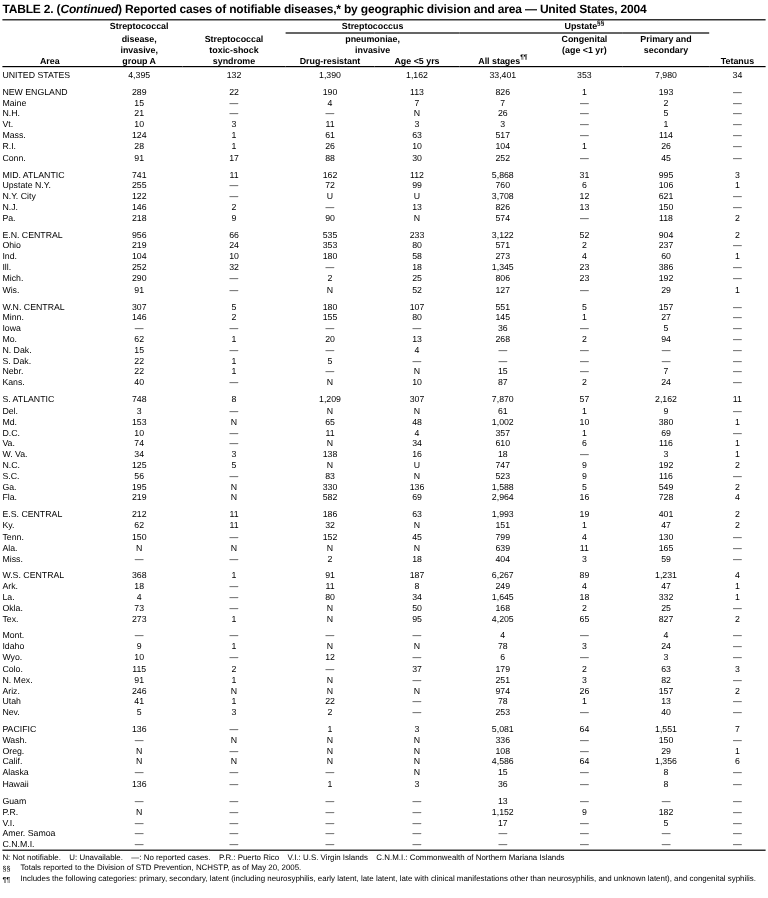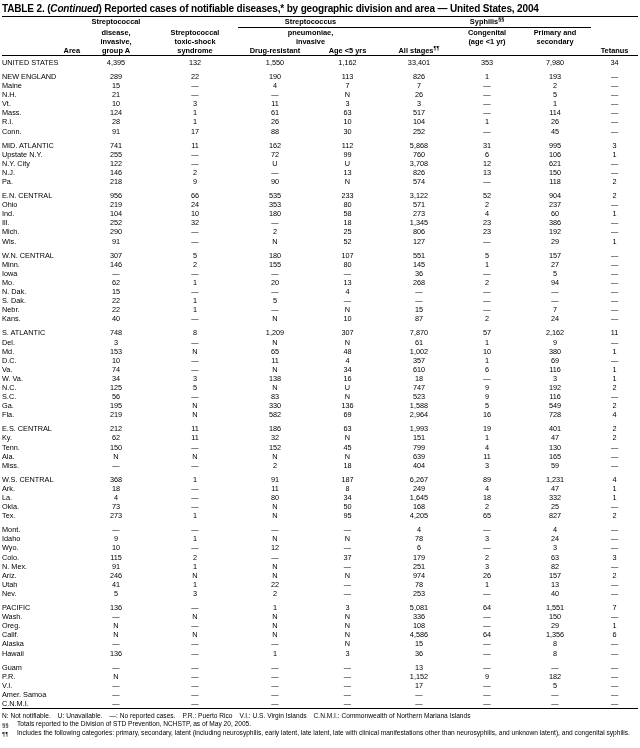--- a/index.html
+++ b/index.html
@@ -45,21 +45,21 @@
     vertical-align: bottom;
     line-height: 9.1px;
     white-space: nowrap;
   }
   th.hcell {
     font-weight: bold;
     font-size: 7.4px;
     line-height: 9.6px;
     vertical-align: bottom;
   }
-  th.hcell.left { text-align: right; padding-left: 1px; }
+  th.hcell.left { text-align: center; padding-left: 1px; }
   .sup {
     font-size: 5.4px;
     vertical-align: super;
     line-height: 0;
   }
   .spanline {
     border-bottom: 1px solid #000;
     height: 1px;
     font-size: 0;
     line-height: 0;
@@ -129,21 +129,21 @@
     </colgroup>
 
     <thead>
 
       <tr>
         <th class="hcell left"></th>
         <th class="hcell">Streptococcal</th>
         <th class="hcell"></th>
         <th class="hcell ital" colspan="2">Streptococcus</th>
         <th class="hcell" colspan="3">
-          <span>Syphilis</span><span class="sup">§§</span>
+          <span>Upstate</span><span class="sup">§§</span>
         </th>
         <th class="hcell"></th>
       </tr>
       <tr>
         <td></td>
         <td></td>
         <td></td>
         <td class="spanline" colspan="2"></td>
         <td class="spanline" colspan="3"></td>
         <td></td>
@@ -184,21 +184,21 @@
         <th class="hcell"></th>
         <th class="hcell">Tetanus</th>
       </tr>
     </thead>
 
     <tbody id="table-body">
         <tr class="firstdata">
           <td class="area">UNITED STATES</td>
           <td class="num">4,395</td>
           <td class="num">132</td>
-          <td class="num">1,550</td>
+          <td class="num">1,390</td>
           <td class="num">1,162</td>
           <td class="num">33,401</td>
           <td class="num">353</td>
           <td class="num">7,980</td>
           <td class="num">34</td>
         </tr>
         <tr class="gap">
           <td colspan="9"></td>
         </tr>
         <tr>

